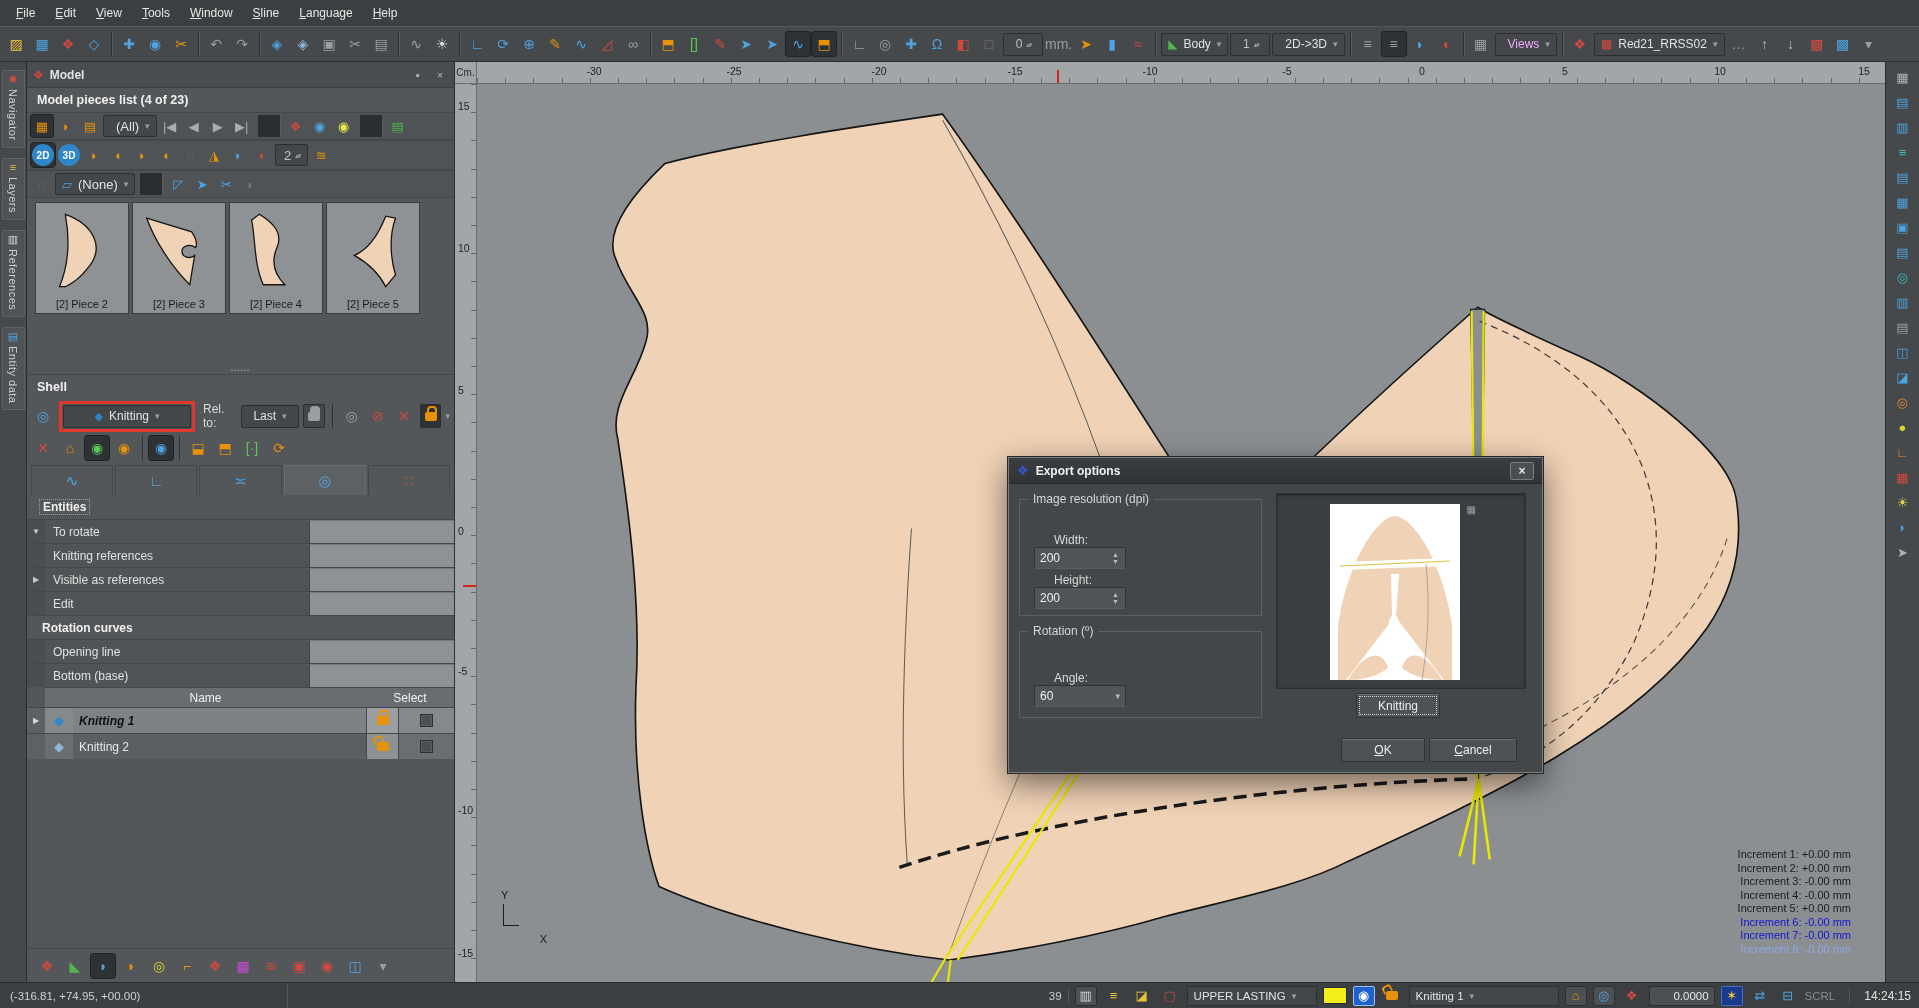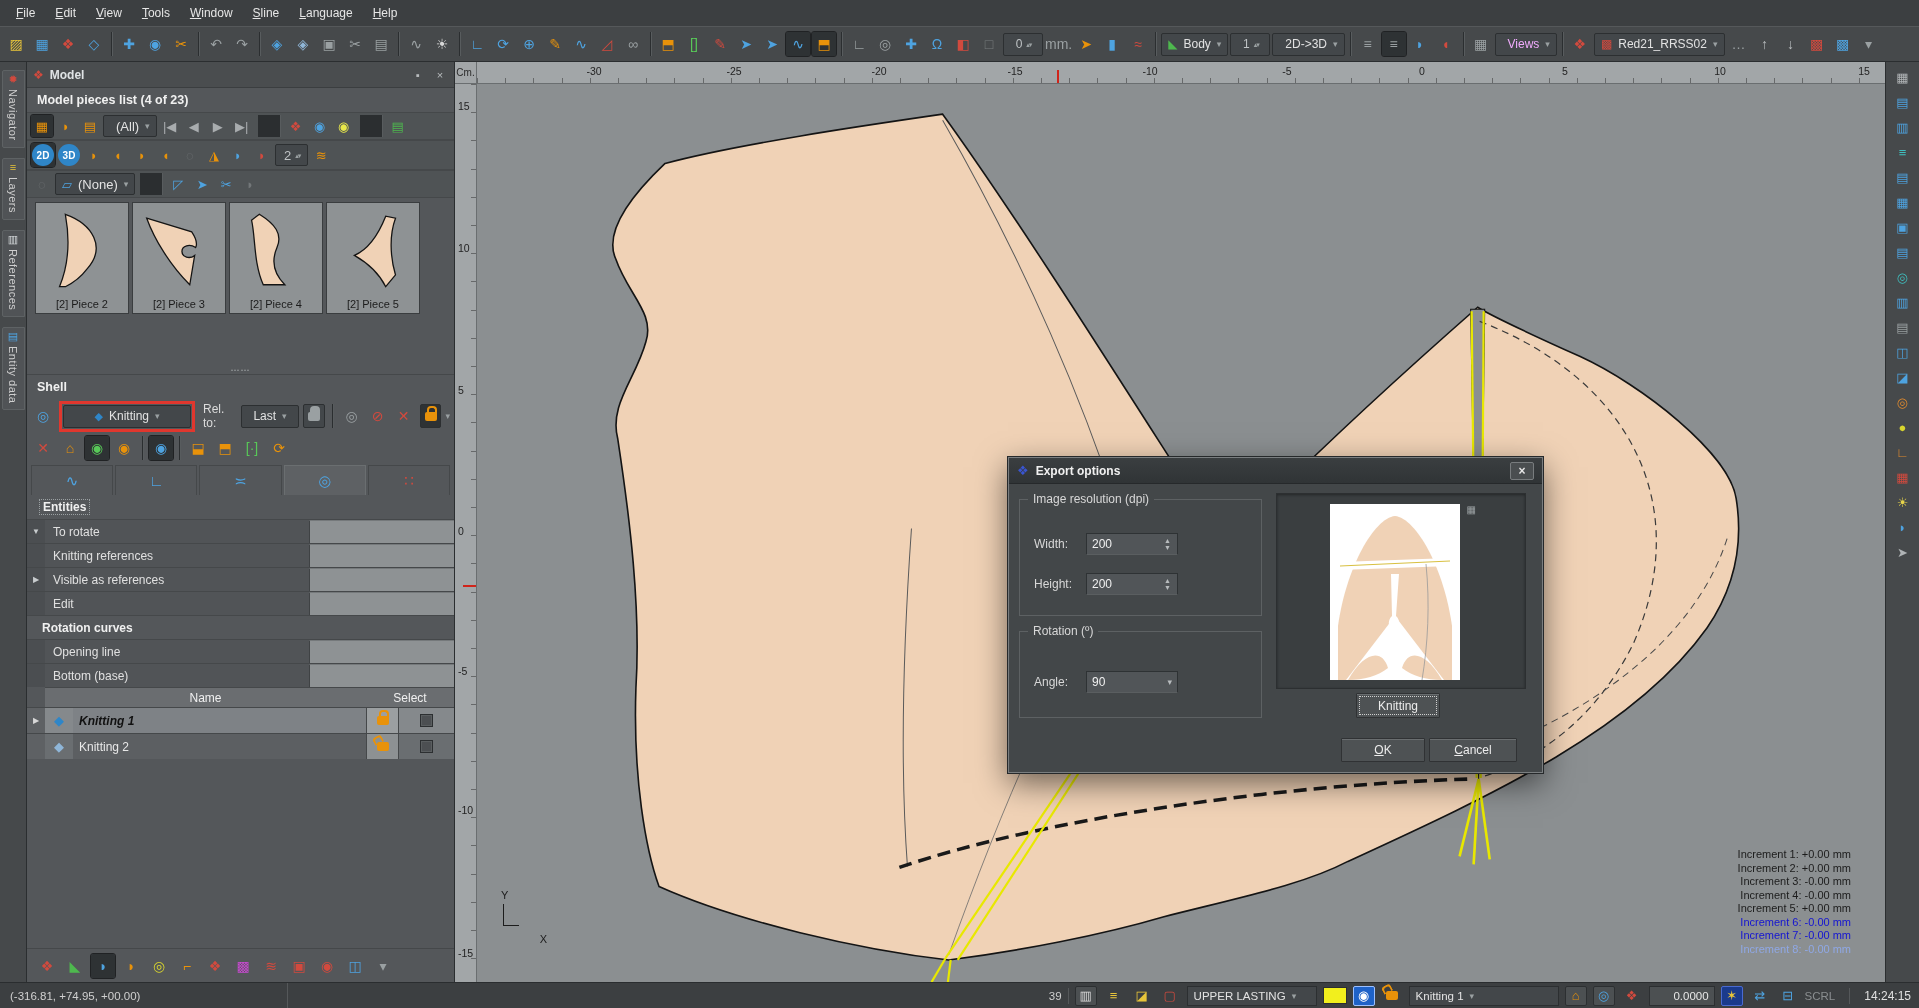--- a/index.html
+++ b/index.html
@@ -138,21 +138,21 @@
 
   
   .dialog { position:absolute; left:553px; top:395px; width:535px; height:316px; background:var(--dialog_bg);
     border:1px solid #7a7e80; outline:1px solid #26292b; box-shadow:0 10px 30px rgba(0,0,0,.55); z-index:50; }
   .dlg-title { height:26px; background:linear-gradient(#3a3e40,#303436); border-bottom:1px solid #26292b; display:flex; align-items:center; gap:7px; padding:0 8px; }
   .dlg-title .t { font-weight:bold; color:#f0f0f0; }
   .dlg-close { margin-left:auto; width:24px; height:18px; background:#4a4e50; border:1px solid #787c7e; color:#e6e6e6;
     display:flex; align-items:center; justify-content:center; font-size:12px; font-weight:bold; border-radius:2px; }
   .group { position:absolute; border:1px solid #5d6163; }
   .group .glab { position:absolute; top:-8px; left:8px; background:var(--dialog_bg); padding:0 5px; color:#d8d8d8; }
-  .frow { position:absolute; display:flex; align-items:center; }
+  .frow { position:absolute; display:flex; align-items:center;flex-direction:column; }
   .frow .flab { width:52px; color:#d8d8d8; }
   .inputbox { width:92px; height:22px; background:#515558; border:1px solid #2e3234; border-bottom-color:#5a5e60;
     display:flex; align-items:center; padding:0 5px; color:#f0f0f0; }
   .inputbox .sp { margin-left:auto; font-size:7px; color:#b8bcbe; line-height:7px; width:9px; text-align:center; }
   .inputbox .dn { margin-left:auto; font-size:9px; color:#b8bcbe; }
   .preview-panel { position:absolute; left:267px; top:35px; width:250px; height:196px; background:#3a3e40; border:1px solid #2c2f31; box-shadow:inset 0 1px 3px rgba(0,0,0,.4); }
   .preview-img { position:absolute; left:53px; top:10px; width:130px; height:176px; background:#fff; }
   .pv-grid { position:absolute; right:-16px; top:0; color:#9aa0a2; font-size:10px; }
   .btn { background:#4e5254; border:1px solid #303234; box-shadow:inset 0 1px 0 #6a6e70; color:#ececec;
     display:flex; align-items:center; justify-content:center; border-radius:1px; }
@@ -1129,21 +1129,21 @@
               <span class="sp">▲<br>▼</span>
             </span>
         </div>
 
         <div class="group" style="left:10px; top:173px; width:243px; height:87px">
           <span class="glab">Rotation (º)</span>
         </div>
         <div class="frow" style="left:25px; top:213px">
           <span class="flab">Angle:</span>
           <span class="inputbox">
-              <span>90</span>
+              <span>60</span>
               <span class="dn">▾</span>
             </span>
         </div>
 
         <div class="preview-panel">
           <div class="preview-img">
             <svg viewBox="0 0 130 176" width="130" height="176">
               <rect width="130" height="176" fill="#ffffff"></rect>
               <path d="M8,176 L8,122 C16,64 44,14 65,12 C86,14 114,64 122,122 L122,176 Z" fill="var(--piece_fill)"></path>
               <path d="M10,58 L120,54 L120,62 L10,66 Z" fill="#ffffff"></path>

